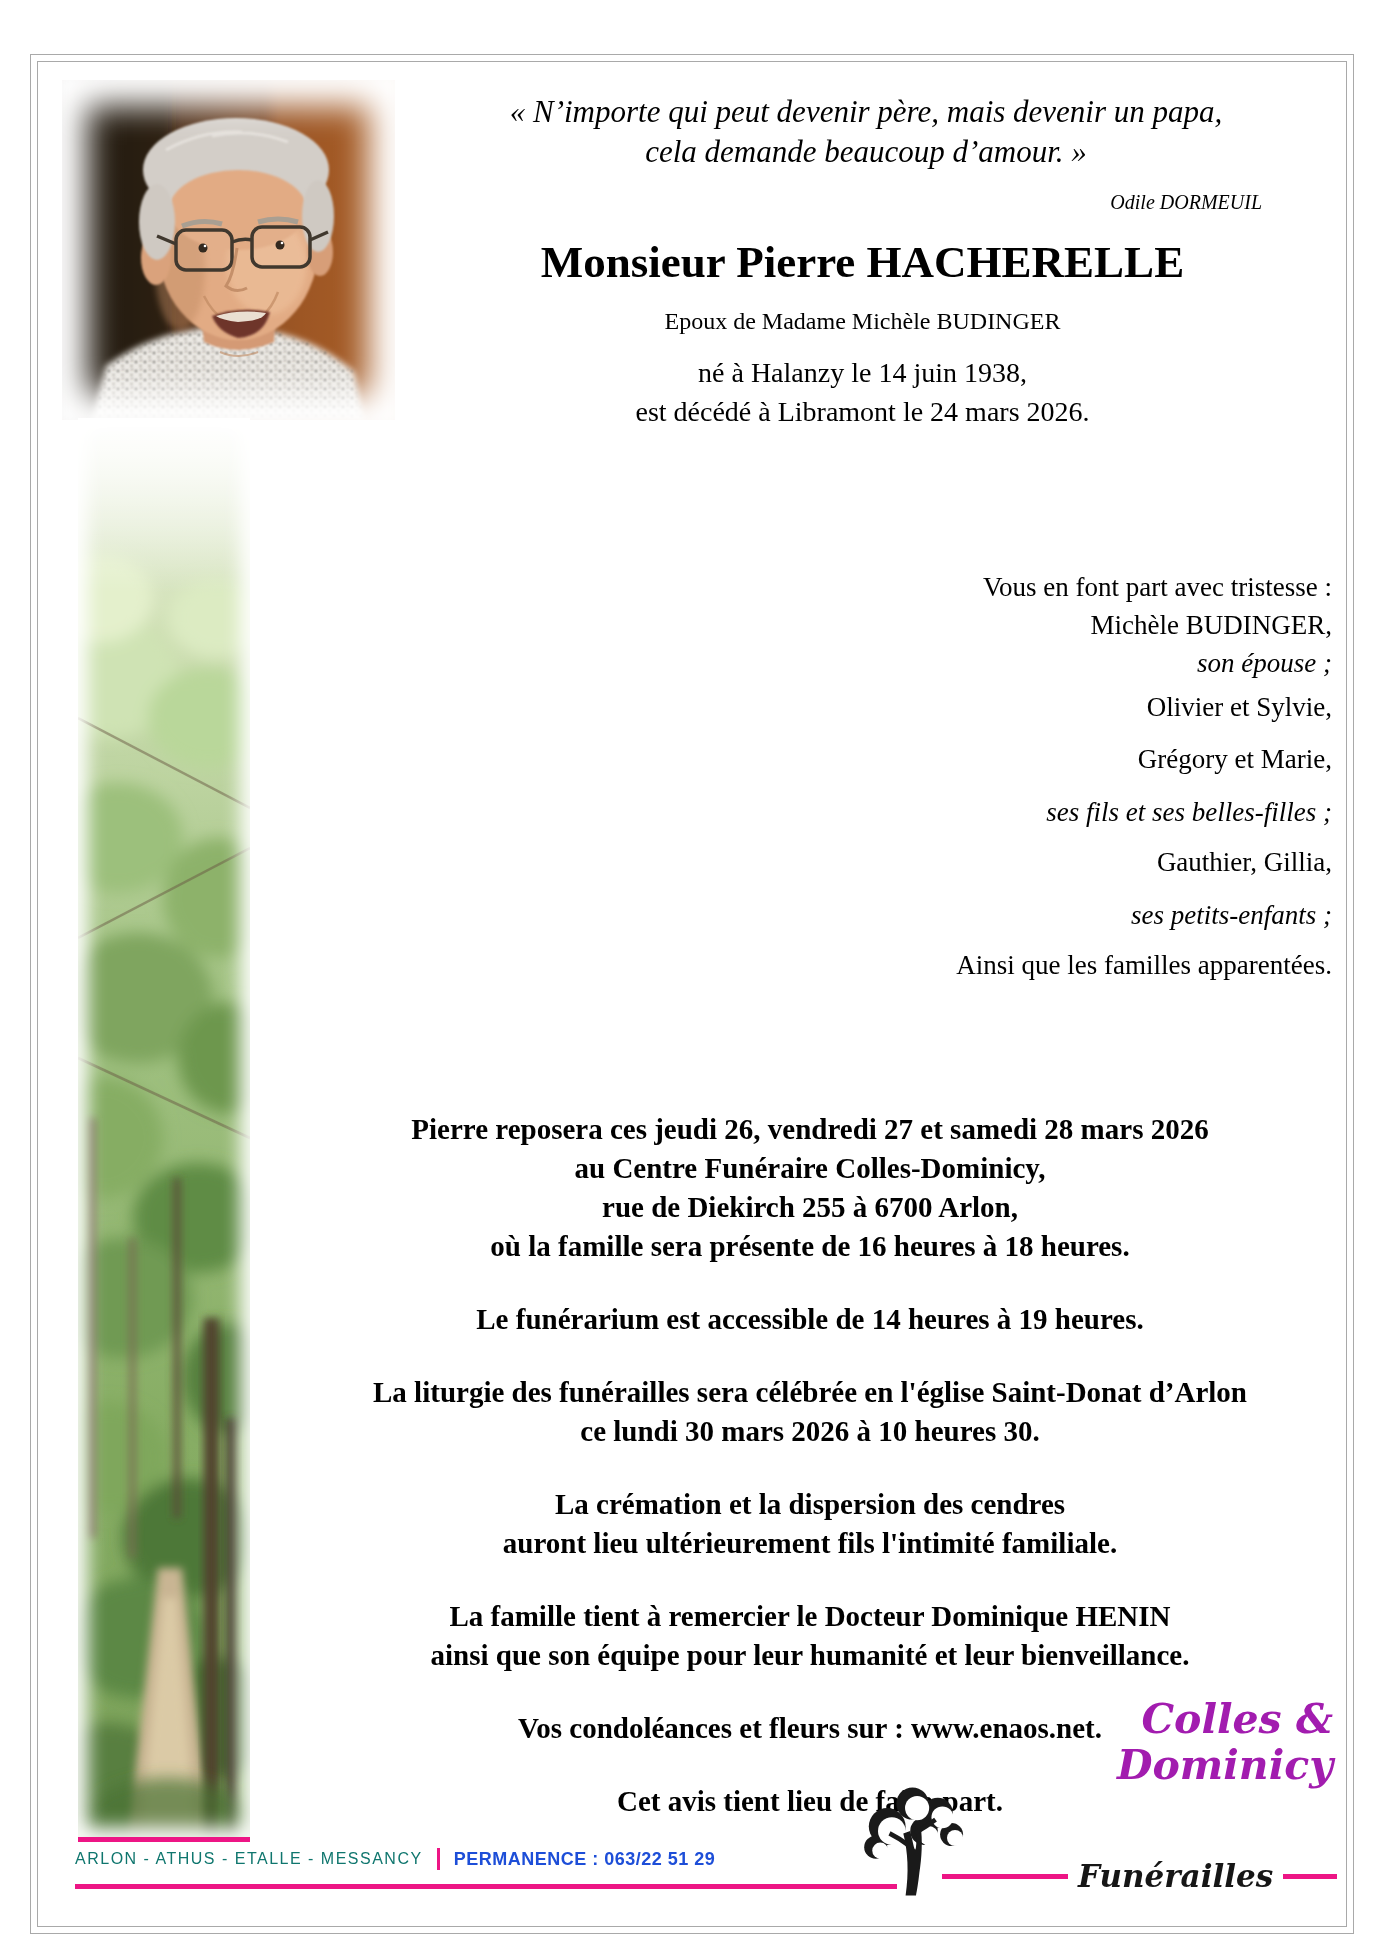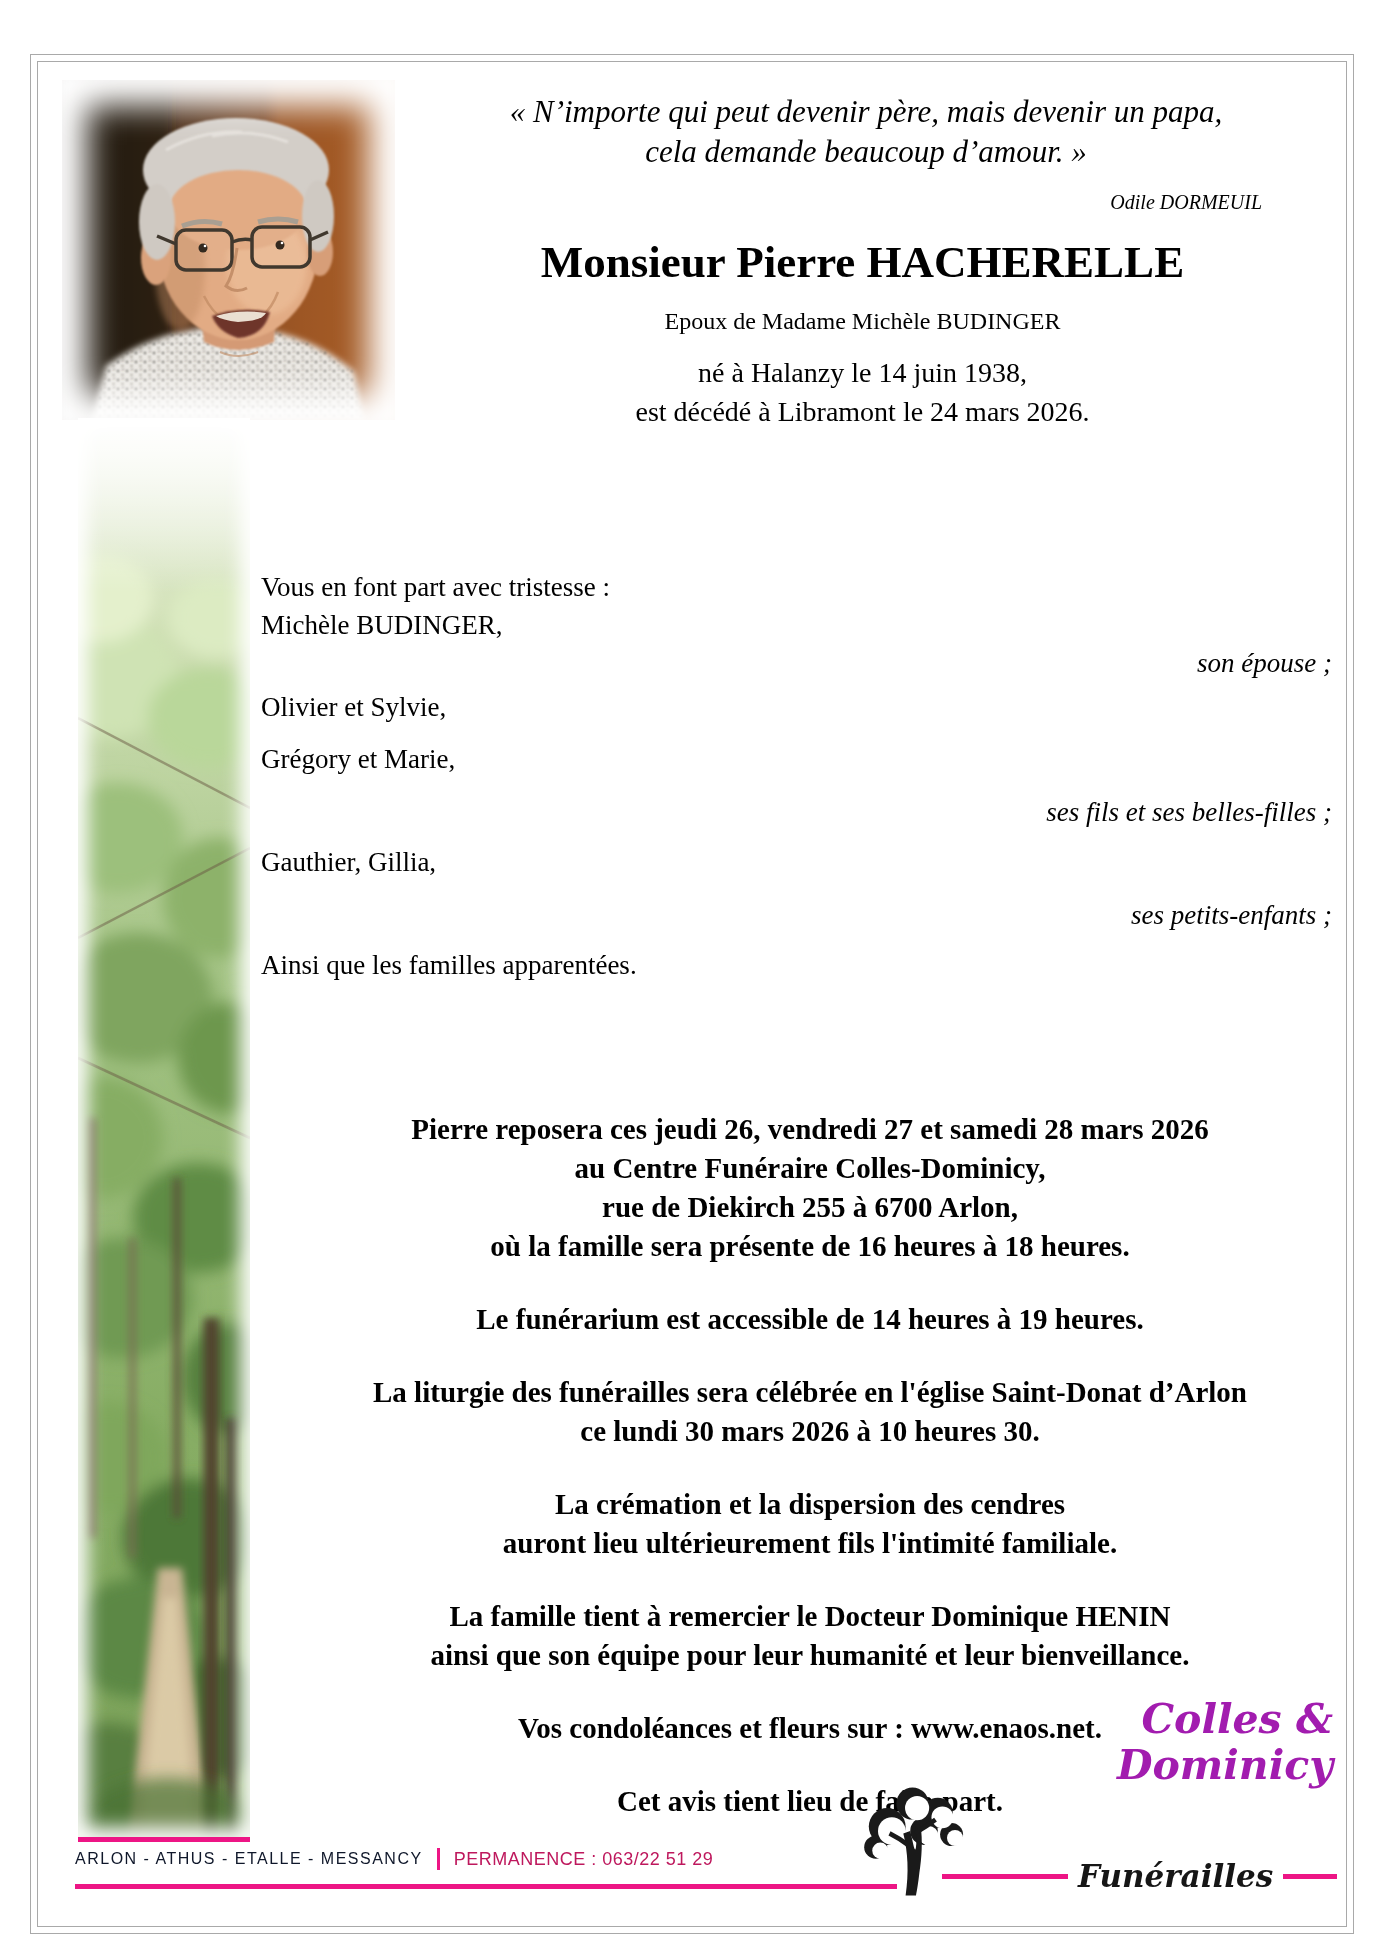--- a/index.html
+++ b/index.html
@@ -32,38 +32,38 @@
 
   
   .header { position:absolute; left:385px; top:216px; width:955px; text-align:center; }
   .header .title { font-size:45px; font-weight:bold; line-height:52px; margin:0 0 13px 0; }
   .header .subtitle { font-size:24px; line-height:40px; margin:0 0 12px 0; }
   .header .birthline { font-size:28px; line-height:39px; }
 
   
   .family { position:absolute; left:261px; top:548px; width:1071px; font-size:27px; }
   .family div { line-height:38px; }
-  .f-left  { text-align:left; }
+  .f-left  { text-align:right; }
   .f-right { text-align:right; font-style:italic; }
   .mt6  { margin-top:6px; }  .mt12 { margin-top:12px; }
   .mt14 { margin-top:14px; } .mt15 { margin-top:15px; }
 
   
   .notices { position:absolute; left:285px; top:1090px; width:1050px;
              text-align:center; font-weight:bold; font-size:29px; }
   .notices p { margin:0 0 34px 0; line-height:39px; }
 
   
   .footer-left {
     position:absolute; left:75px; top:1828px; display:flex; align-items:center; gap:14px;
     font-family:"Liberation Sans", sans-serif;
   }
-  .locations  { font-size:16px; letter-spacing:1.5px; color:#0f172a; white-space:nowrap; }
+  .locations  { font-size:16px; letter-spacing:1.5px; color:#0f766e; white-space:nowrap; }
   .pink-divider { width:3px; height:22px; }
-  .permanence { font-size:18px; letter-spacing:.5px; color:#be185d; font-weight:normal; white-space:nowrap; }
+  .permanence { font-size:18px; letter-spacing:.5px; color:#1d4ed8; font-weight:bold; white-space:nowrap; }
 
   .pink-line-long { position:absolute; left:75px; top:1864px; width:822px; height:5px; }
   .tree-logo { position:absolute; left:855px; top:1760px; width:115px; height:116px; }
   .tree-logo svg { display:block; width:100%; height:100%; }
   .brand-name { position:absolute; left:988px; top:1676px; width:345px; text-align:right;
                 font-family:"DejaVu Serif", serif; font-style:italic; font-weight:bold;
                 font-size:41px; line-height:46px; color:#a21caf; }
   .brand-sub-row { position:absolute; left:942px; top:1838px; display:flex; align-items:center; gap:10px; }
   .brand-sub-row .dash1 { width:126px; height:5px; }
   .brand-sub-row .dash2 { width:54px; height:5px; }

